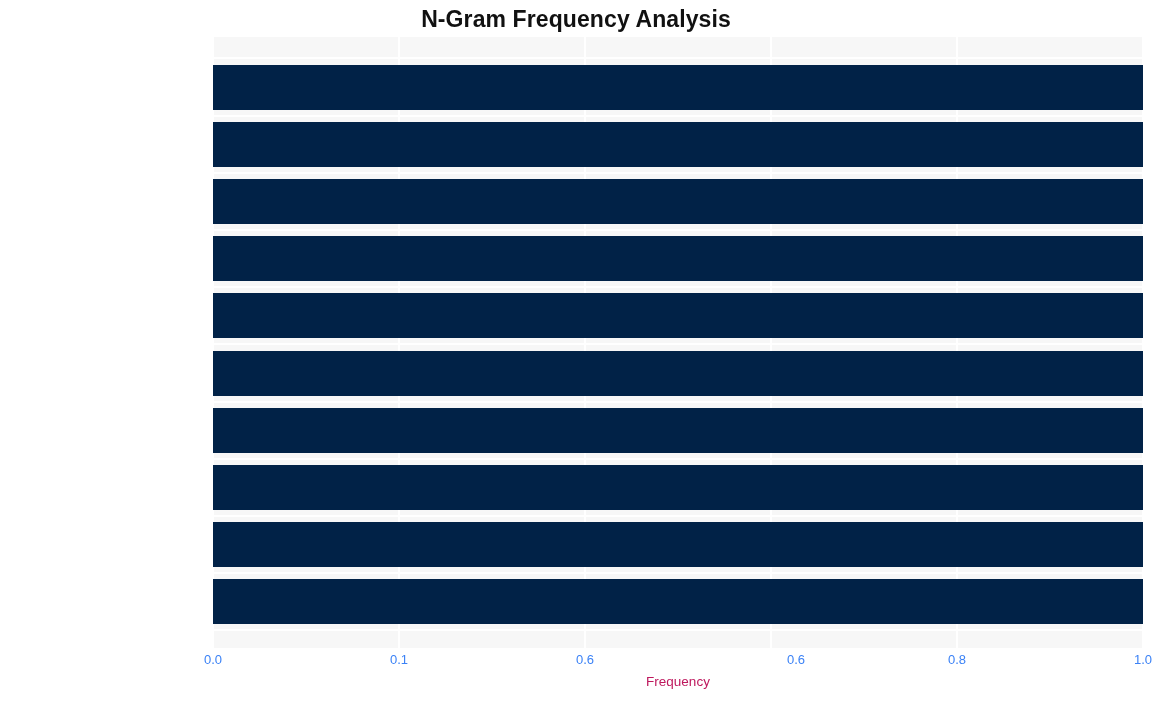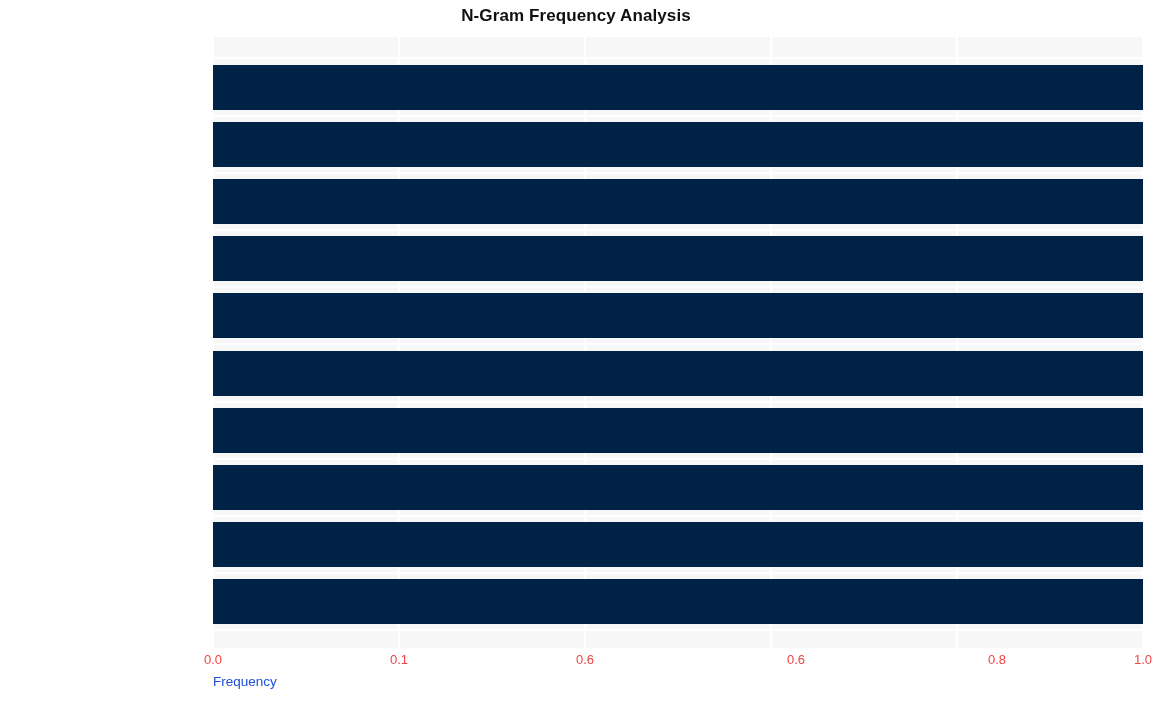--- a/index.html
+++ b/index.html
@@ -22,21 +22,21 @@
     height: 701px;
     background: #ffffff;
   }
 
   #chart-title {
     position: absolute;
     left: 0;
     top: 6px;
     width: 1152px;
     text-align: center;
-    font-size: 17px;
+    font-size: 23px;
     font-weight: bold;
     color: #111111;
     letter-spacing: 0.1px;
   }
 
   
   #plot-area {
     position: absolute;
     left: 213px;
     top: 37px;
@@ -76,31 +76,31 @@
     pointer-events: none;
   }
 
   .xtick {
     position: absolute;
     top: 652px;
     width: 80px;
     margin-left: -40px;
     text-align: center;
     font-size: 13px;
-    color: #ef4444;
+    color: #3b82f6;
   }
 
   #xaxis-label {
     position: absolute;
     left: 213px;
     top: 674px;
     width: 930px;
-    text-align: left;
+    text-align: center;
     font-size: 13.5px;
-    color: #1d4ed8;
+    color: #be185d;
   }
 </style>
 </head>
 <body>
 
 <div id="chart-figure">
 
   <div id="chart-title">N-Gram Frequency Analysis</div>
 
   <div id="plot-area">
@@ -137,19 +137,19 @@
   <div id="ylabels-layer">
     
   </div>
 
   <div id="xticks-layer">
 
   <div class="xtick" style="left: 213px;">0.0</div>
       <div class="xtick" style="left: 399px;">0.1</div>
       <div class="xtick" style="left: 585px;">0.6</div>
       <div class="xtick" style="left: 796px;">0.6</div>
-      <div class="xtick" style="left: 997px;">0.8</div>
+      <div class="xtick" style="left: 957px;">0.8</div>
       <div class="xtick" style="left: 1143px;">1.0</div>
     </div>
 
   <div id="xaxis-label">Frequency</div>
 
 </div>
 
 </body></html>

